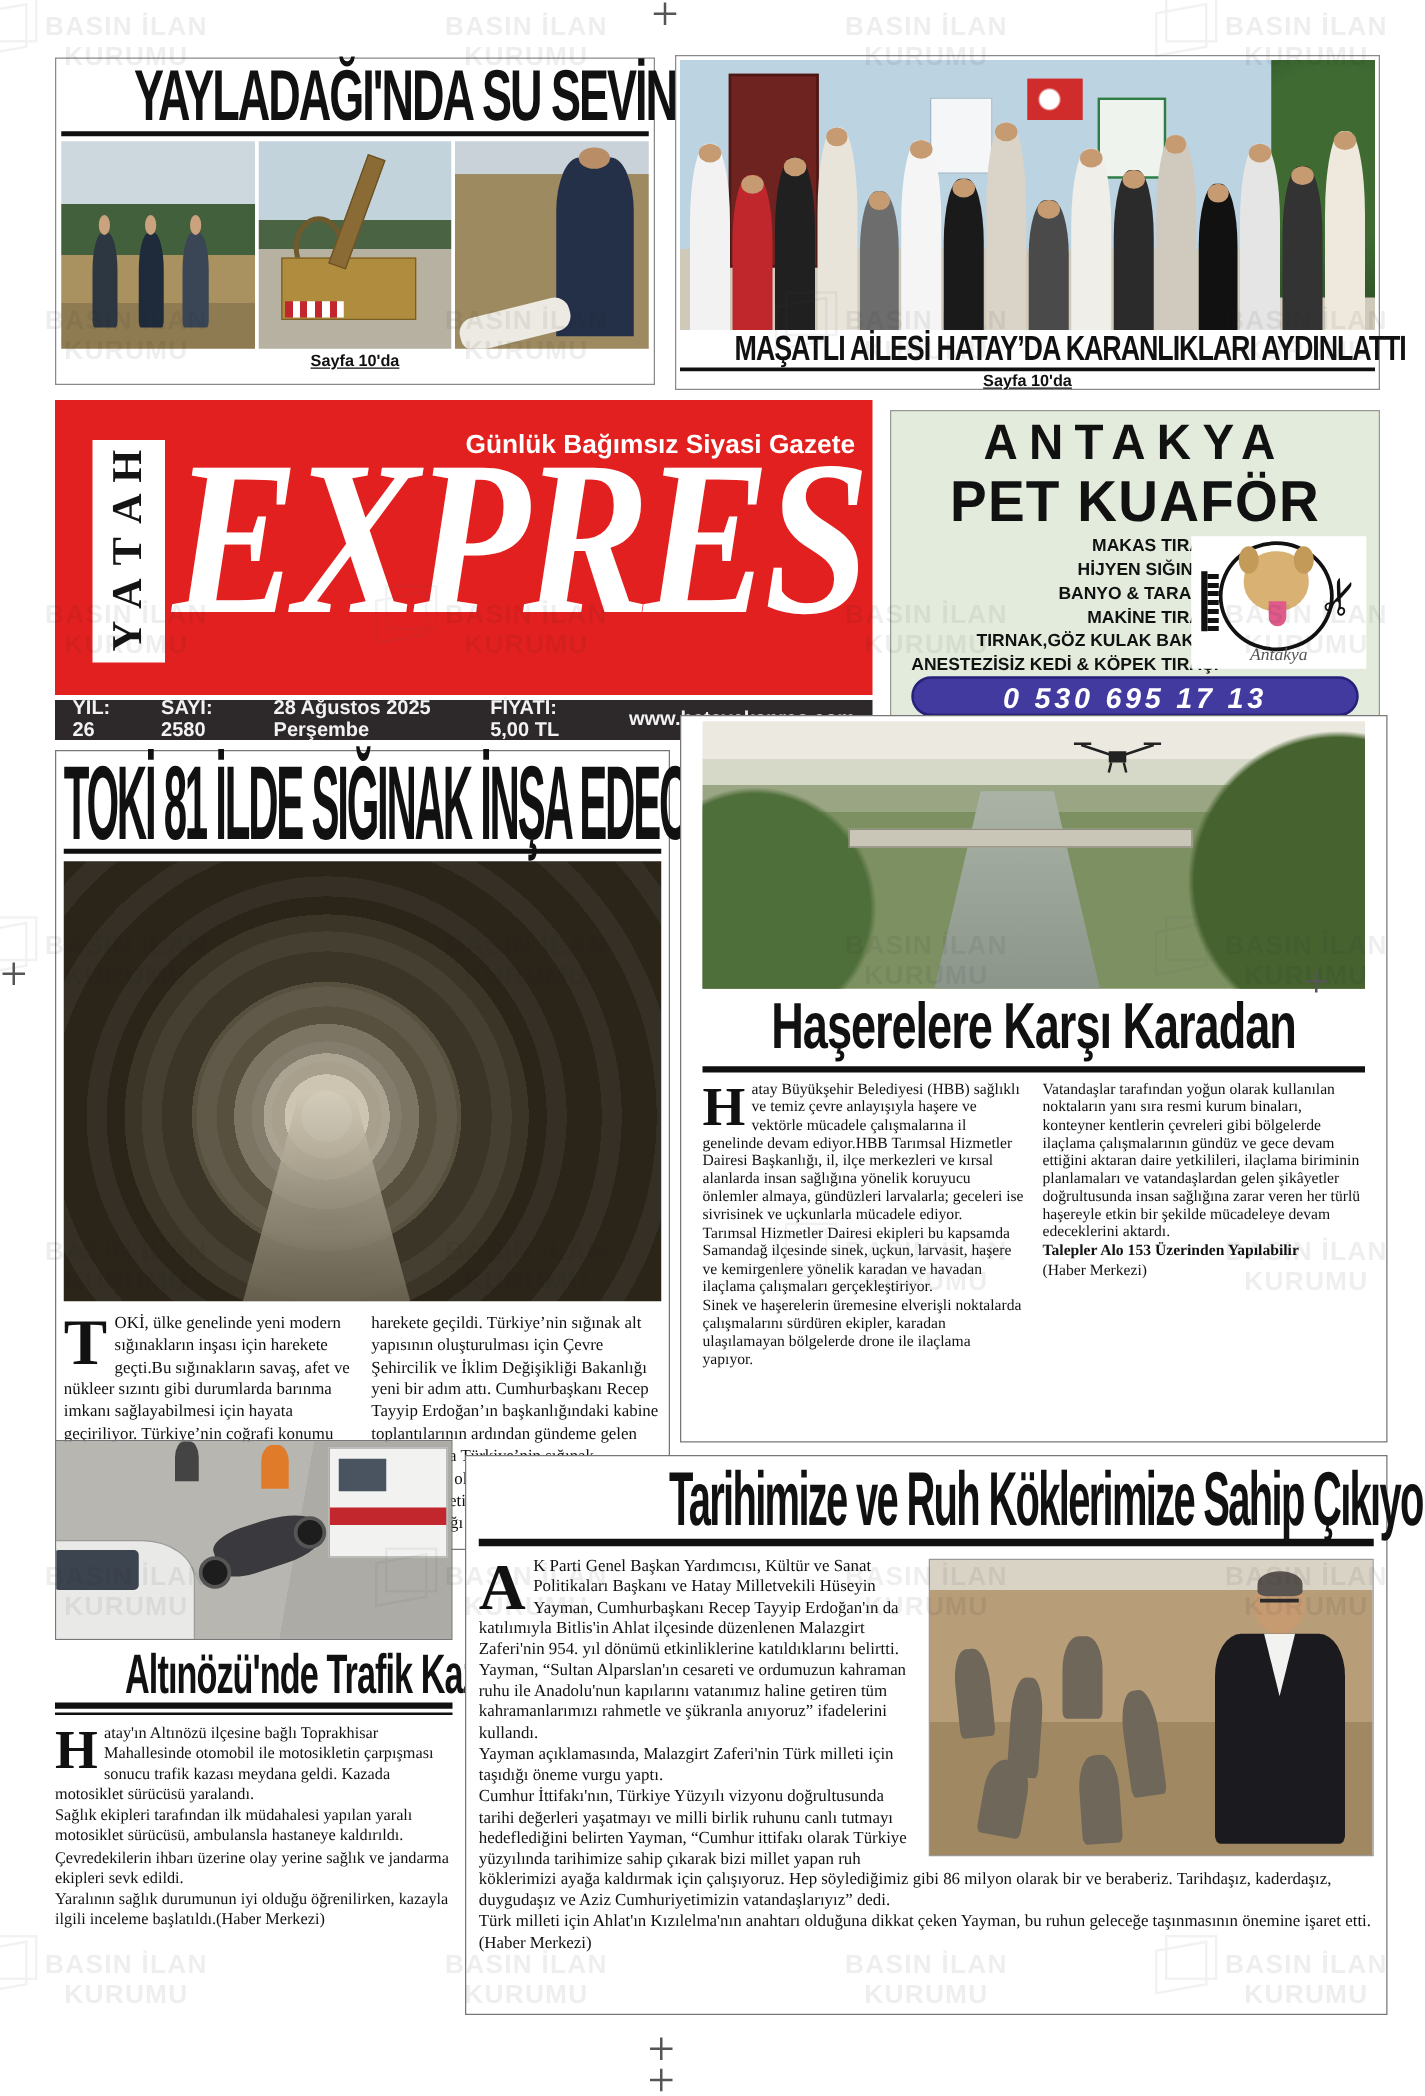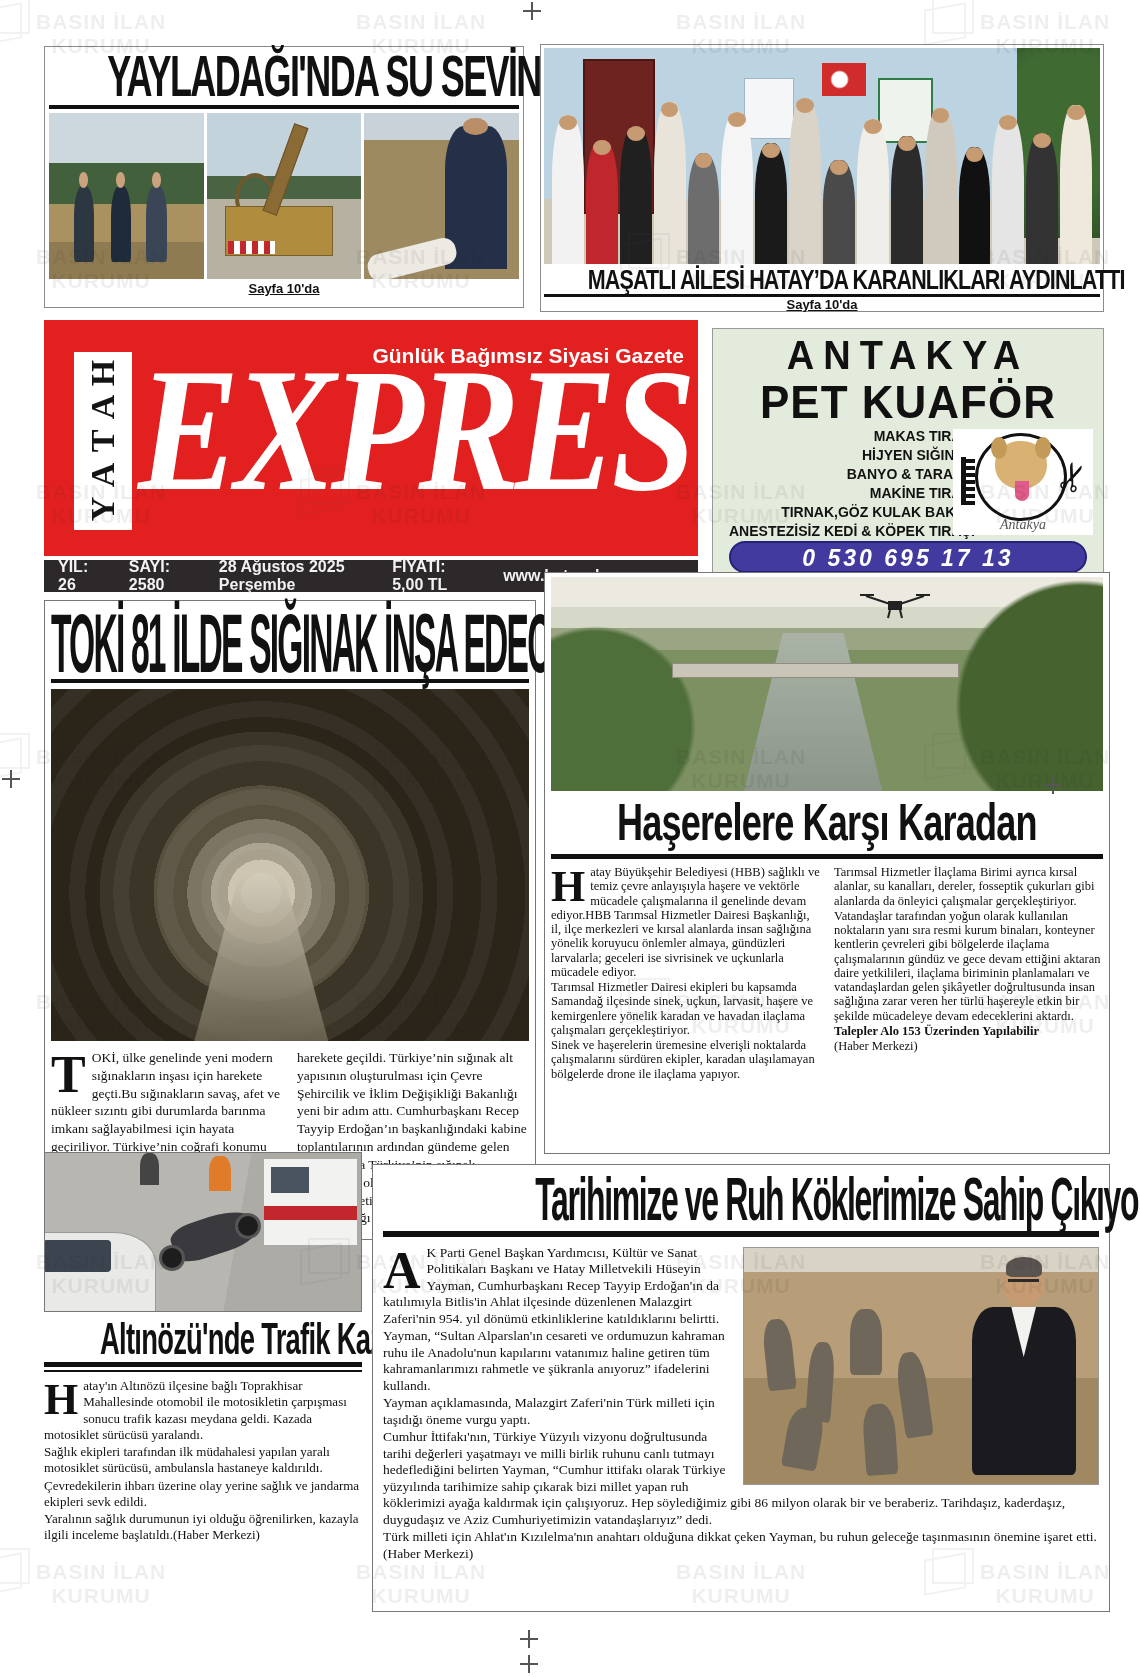--- a/index.html
+++ b/index.html
@@ -115,21 +115,21 @@
         radial-gradient(circle at 44% 58%,#efe9da 0 6%,#cdc5b2 6% 10%,#a89f8c 10% 15%,#7d7564 15% 22%,#57503f 22% 32%,#3b3527 32% 48%,#2a2419 48% 100%);}
   .tunnel-floor{position:absolute;left:30%;bottom:0;width:28%;height:48%;
       background:linear-gradient(#cfc7b4,#6e6654);clip-path:polygon(34% 0,66% 0,100% 100%,0 100%);opacity:.85;}
   .cols2{display:flex;gap:14px;}
   .col{flex:1;}
   .toki-text{font-size:13.5px;line-height:1.32;}
   .dropcap{float:left;font-family:"Liberation Serif",serif;font-weight:bold;font-size:52px;line-height:.82;
            padding:5px 6px 0 0;}
 
   
-  .s-pest{position:absolute;left:544px;top:572px;width:566px;height:582px;border:1px solid #777;background:#fff;padding:4px 6px;}
+  .s-pest{position:absolute;left:544px;top:572px;width:566px;height:582px;border:1px solid #777;background:#fff;padding:4px 17px;}
   .ph-drone{height:214px;background:
       radial-gradient(circle at 8% 70%,#4f6f3a 0 18%,rgba(0,0,0,0) 19%),
       radial-gradient(circle at 96% 60%,#46632f 0 22%,rgba(0,0,0,0) 23%),
       linear-gradient(#ece9e0 0 14%,#d6d8c8 14% 24%,#9aa584 24% 34%,#7d9062 34% 100%);}
   .canal{position:absolute;left:35%;top:26%;width:25%;height:74%;
          background:linear-gradient(#aab3a6,#8b958a);clip-path:polygon(28% 0,72% 0,100% 100%,0 100%);}
   .bridge{position:absolute;left:22%;top:40%;width:52%;height:7%;background:#c9c6b8;border:1px solid #8f8d80;}
   .drone-svg{position:absolute;left:56%;top:5%;}
   .hl-pest{text-align:center;margin:8px 0 6px;border-bottom:5px solid #101010;padding-bottom:5px;}
   .hl-pest .pl{display:block;line-height:46px;}
@@ -437,21 +437,20 @@
     <h1 class="hl hl-pest">
       <span class="pl"><span class="cond">Haşerelere Karşı Karadan</span></span>
     </h1>
     <div class="cols2 pest-text serif-body">
       <div class="col">
         <p><span class="dropcap-sm">H</span><span>atay Büyükşehir Belediyesi (HBB) sağlıklı ve temiz çevre anlayışıyla haşere ve vektörle mücadele çalışmalarına il genelinde devam ediyor.HBB Tarımsal Hizmetler Dairesi Başkanlığı, il, ilçe merkezleri ve kırsal alanlarda insan sağlığına yönelik koruyucu önlemler almaya, gündüzleri larvalarla; geceleri ise sivrisinek ve uçkunlarla mücadele ediyor.</span></p>
         <p>Tarımsal Hizmetler Dairesi ekipleri bu kapsamda Samandağ ilçesinde sinek, uçkun, larvasit, haşere ve kemirgenlere yönelik karadan ve havadan ilaçlama çalışmaları gerçekleştiriyor.</p>
         <p>Sinek ve haşerelerin üremesine elverişli noktalarda çalışmalarını sürdüren ekipler, karadan ulaşılamayan bölgelerde drone ile ilaçlama yapıyor.</p>
       </div>
       <div class="col">
-        <p>Tarımsal Hizmetler İlaçlama Birimi ayrıca kırsal alanlar, su kanalları, dereler, fosseptik çukurları gibi alanlarda da önleyici çalışmalar gerçekleştiriyor.</p>
         <p>Vatandaşlar tarafından yoğun olarak kullanılan noktaların yanı sıra resmi kurum binaları, konteyner kentlerin çevreleri gibi bölgelerde ilaçlama çalışmalarının gündüz ve gece devam ettiğini aktaran daire yetkilileri, ilaçlama biriminin planlamaları ve vatandaşlardan gelen şikâyetler doğrultusunda insan sağlığına zarar veren her türlü haşereyle etkin bir şekilde mücadeleye devam edeceklerini aktardı.</p>
         <p class="pest-sub">Talepler Alo 153 Üzerinden Yapılabilir</p>
         <p>(Haber Merkezi)</p>
       </div>
     </div>
   </section>
 
   <div class="ph ph-crash">
     <div class="bystander"></div>
     <div class="vest"></div>

